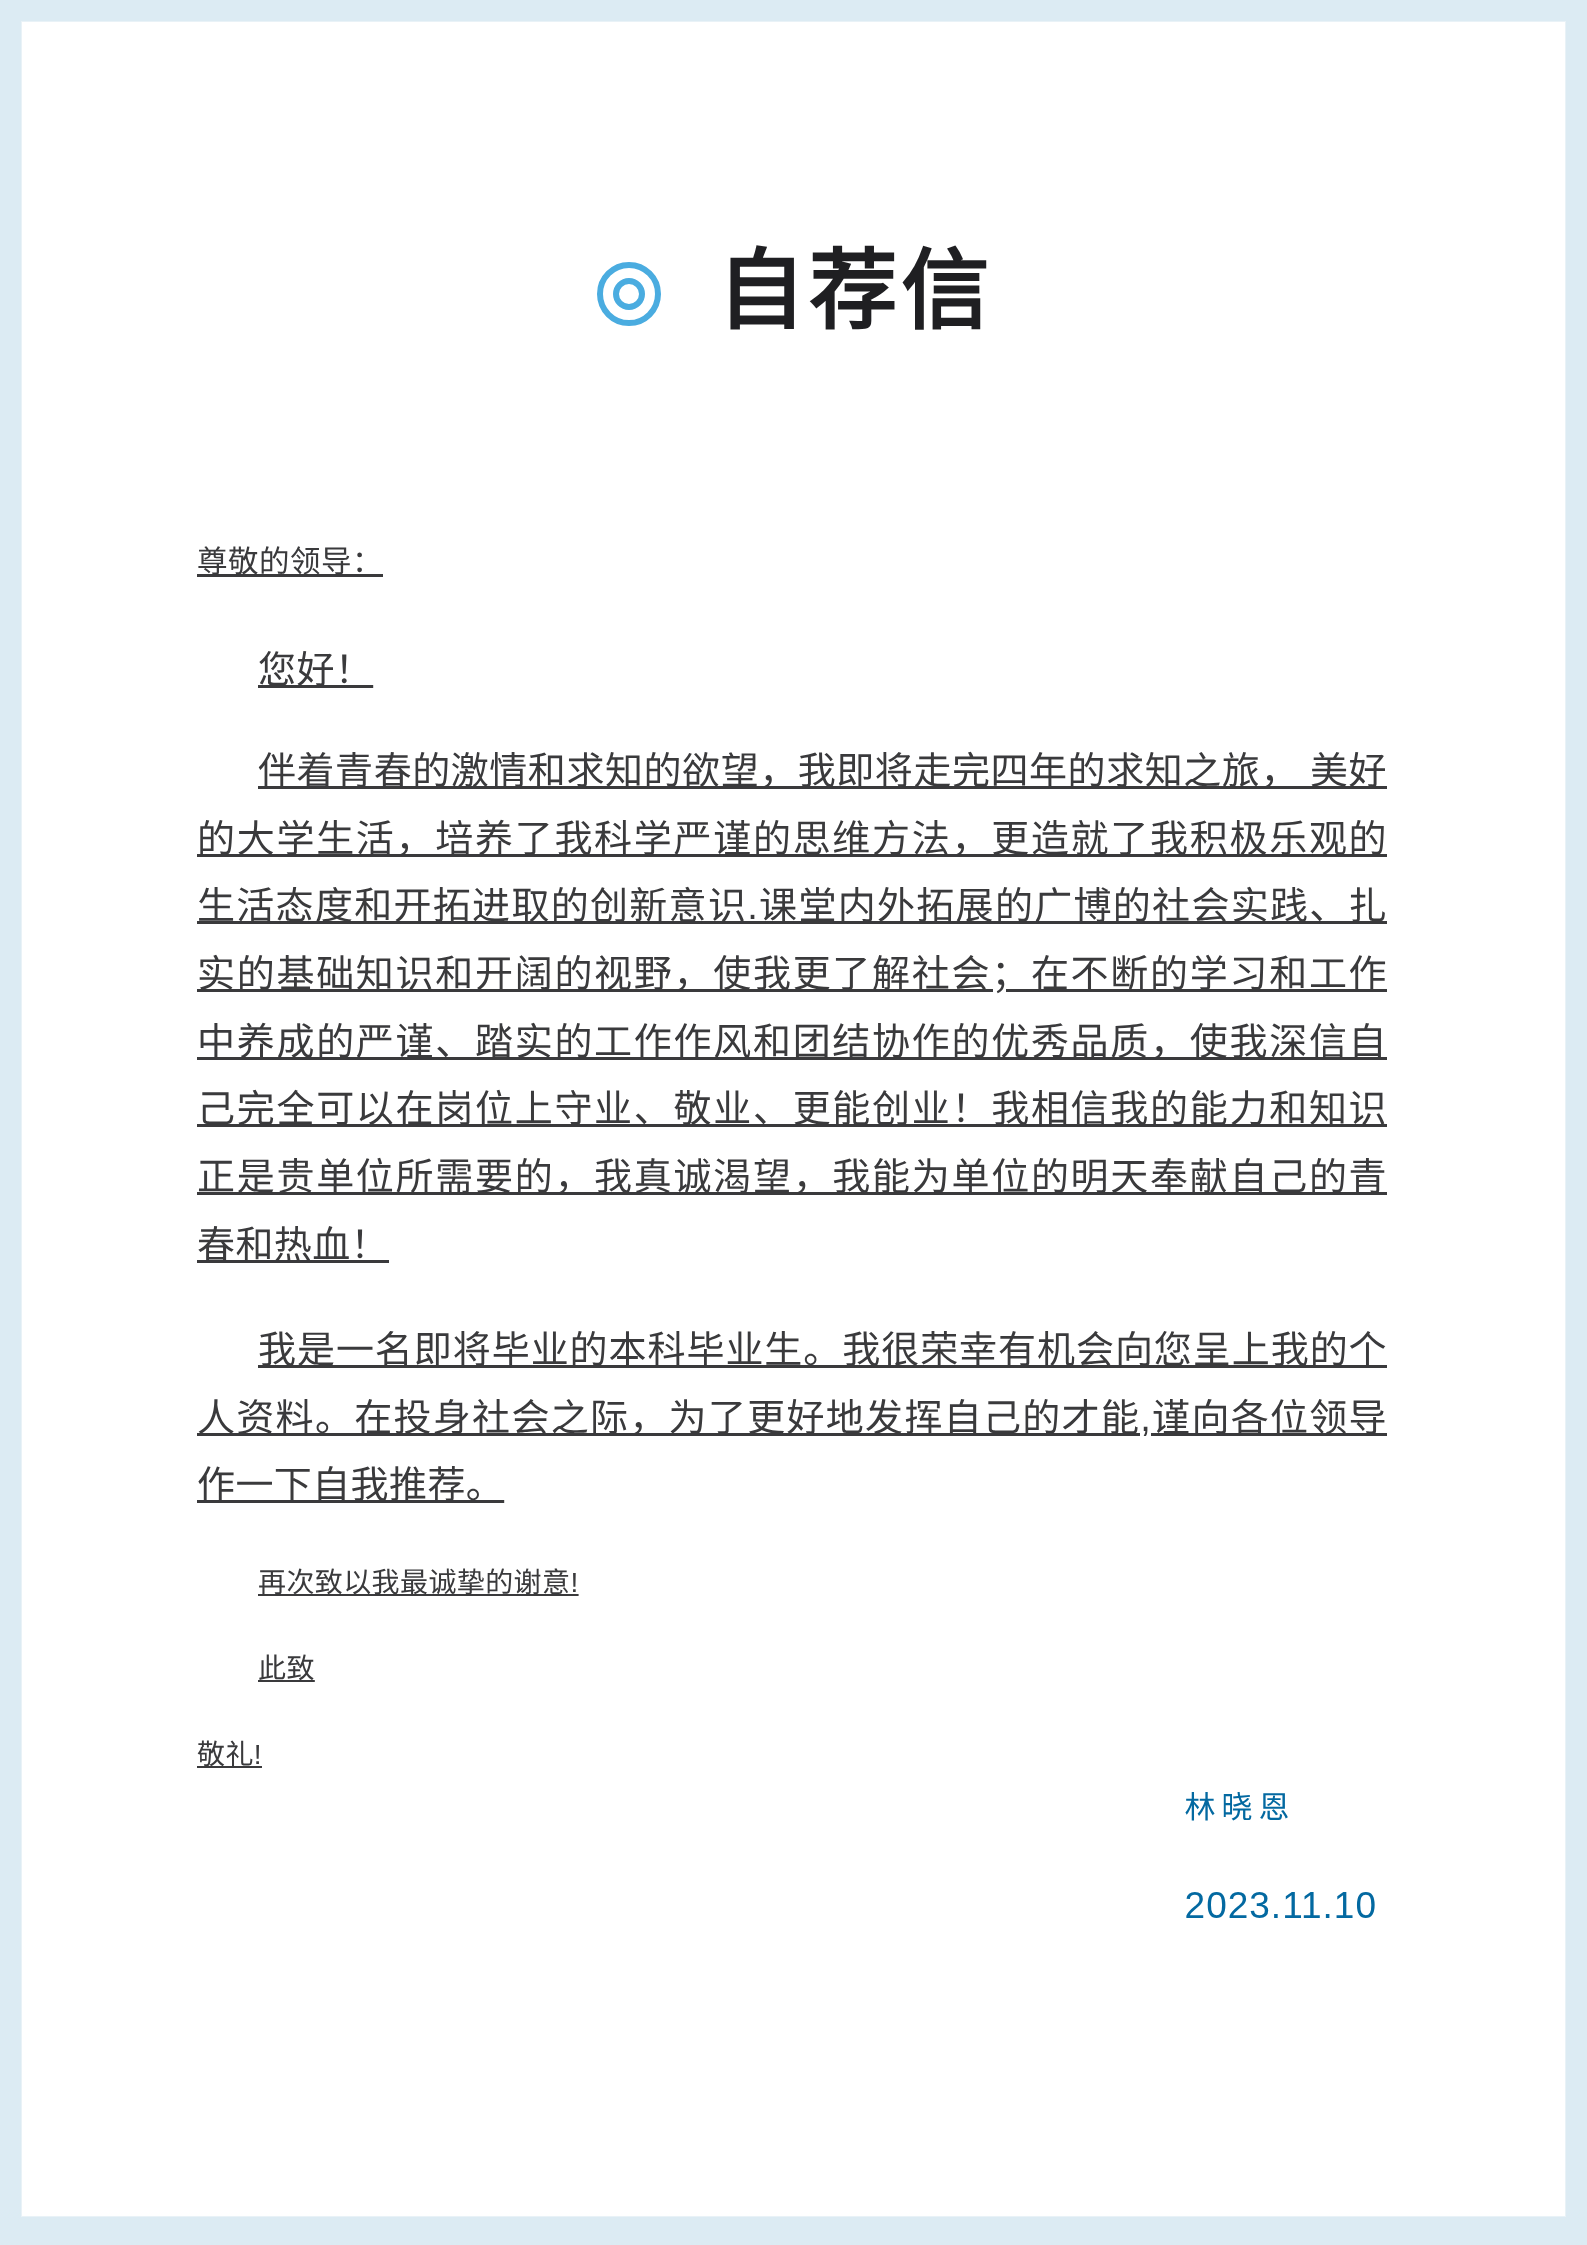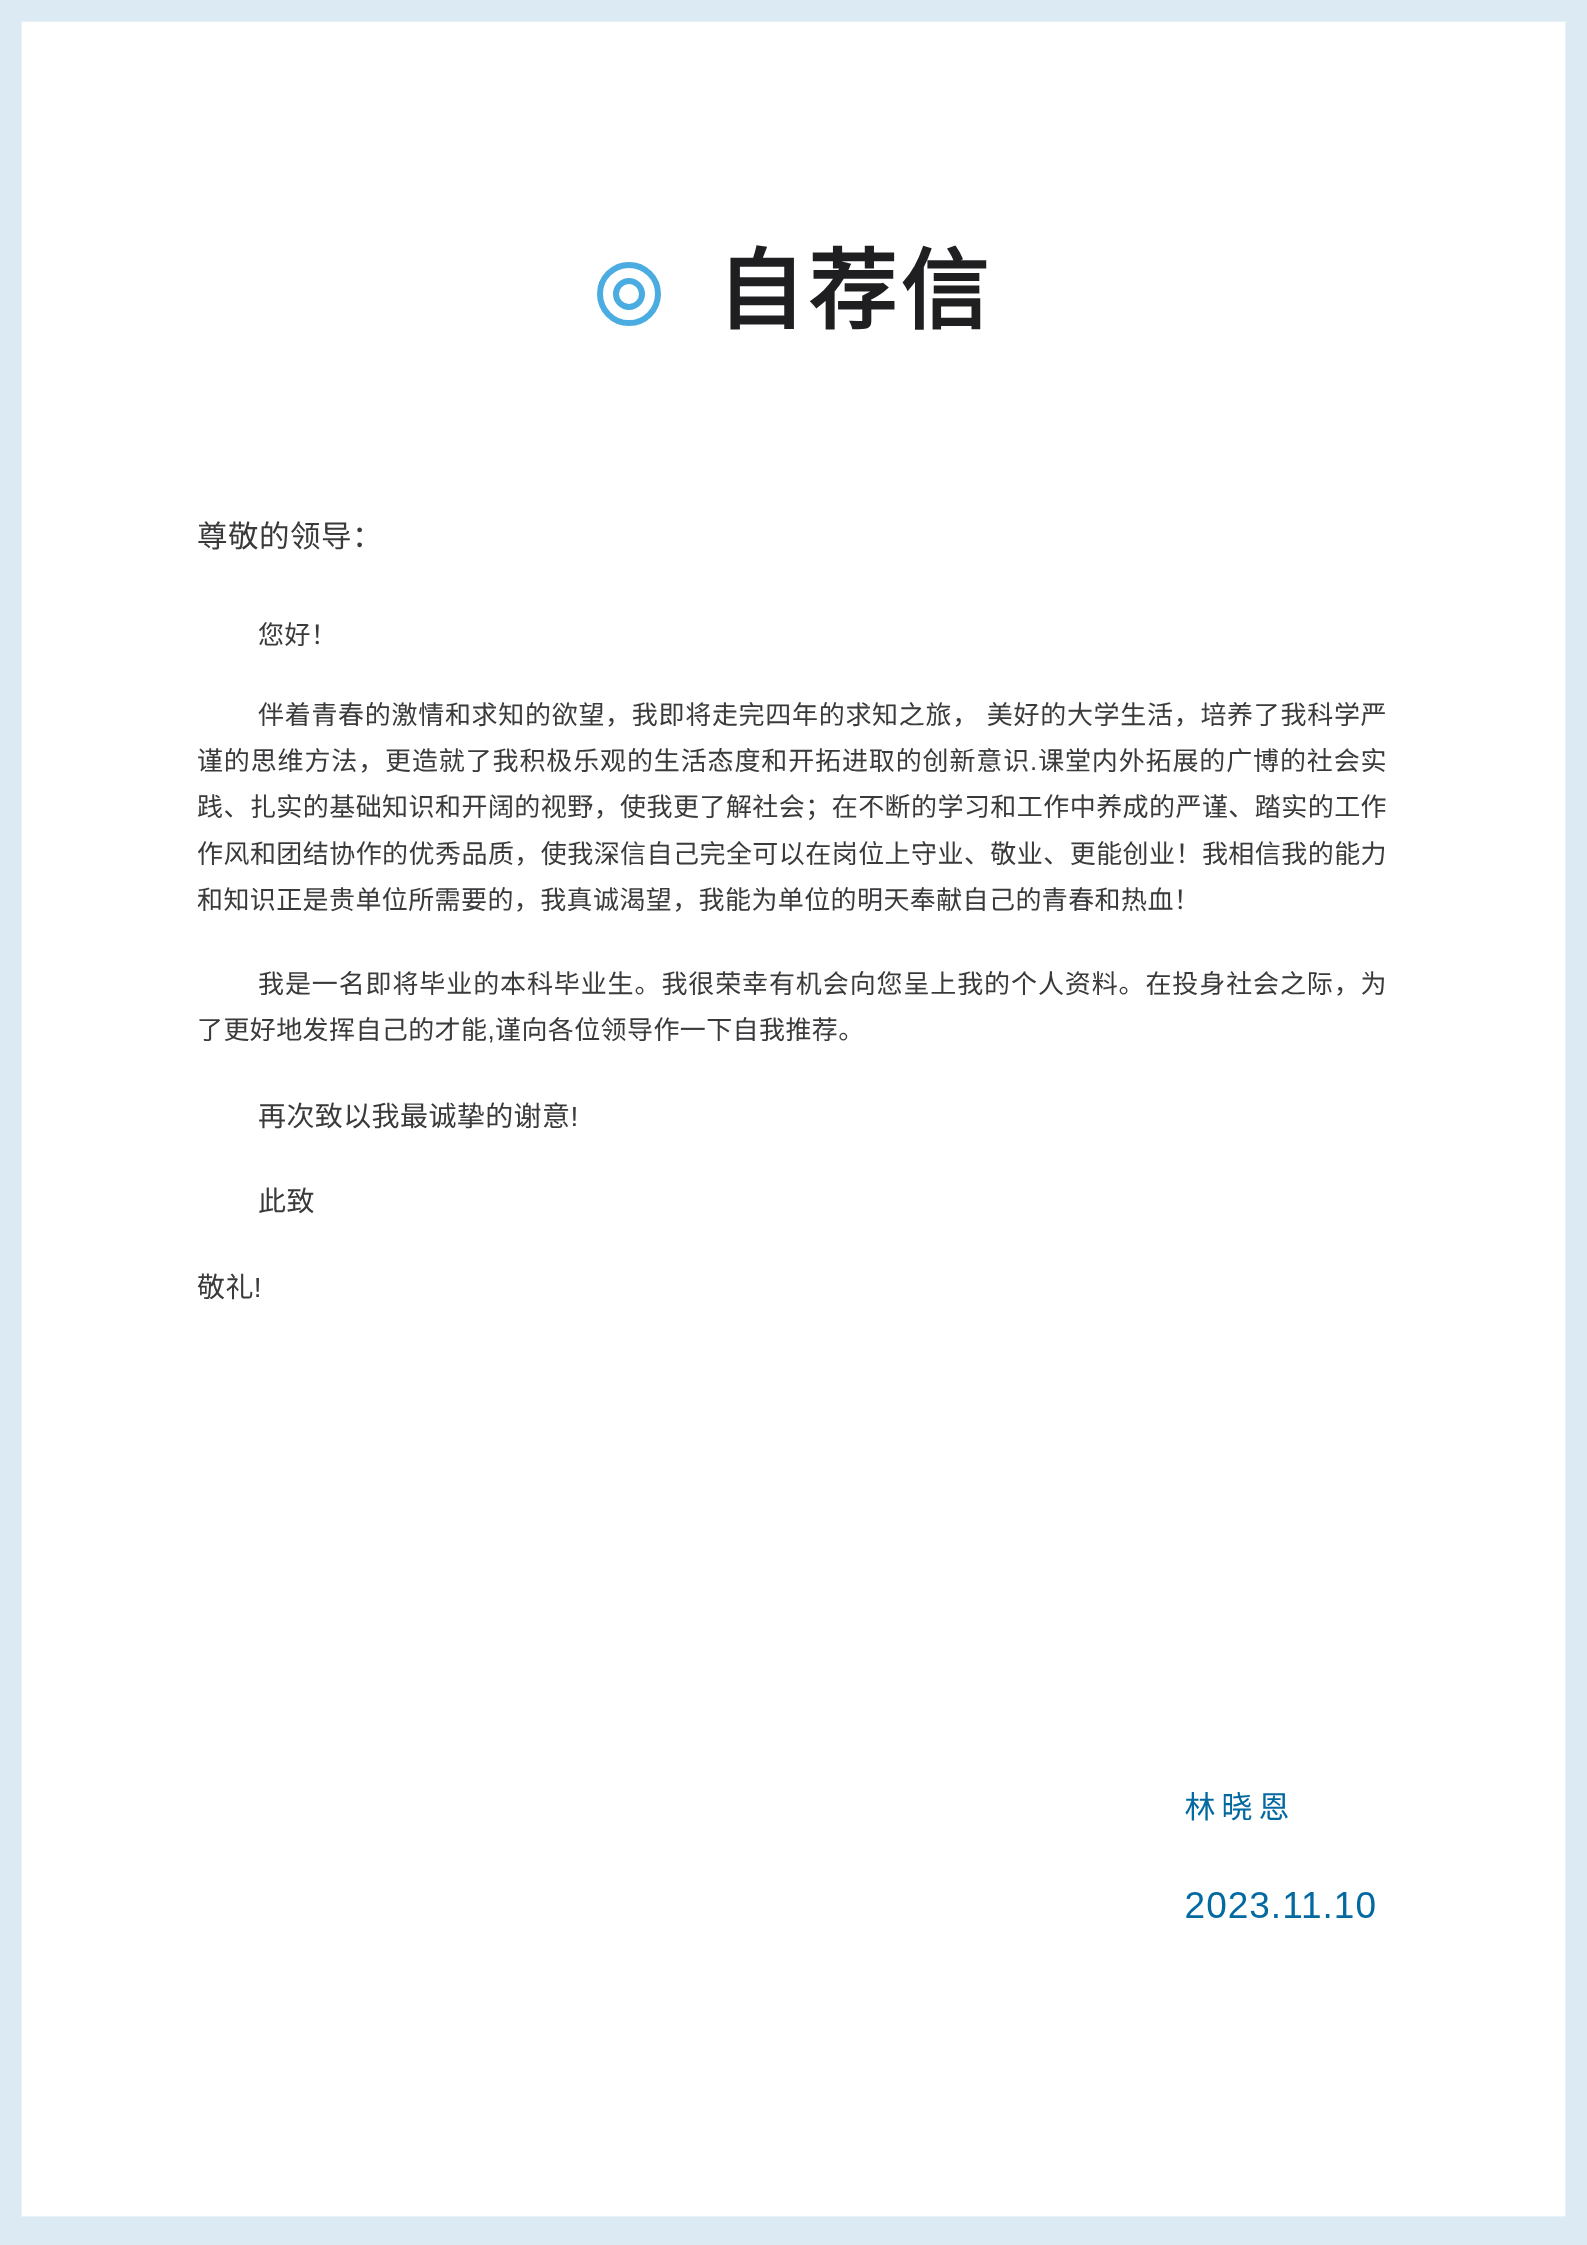--- a/index.html
+++ b/index.html
@@ -62,38 +62,39 @@
     letter-spacing: 4px;
     color: #1f1f22;
     line-height: 1;
     white-space: nowrap;
   }
 
   
   .letter {
     position: absolute;
     left: 175px;
-    top: 499px;
+    top: 524px;
     width: 1190px;
     color: #3a3a3c;
     font-size: 30.5px;
     line-height: 1.0;
+    text-decoration: underline;
   }
 
   .salutation {
     font-size: 30.5px;
     line-height: 1;
     color: #3a3a3c;
     margin: 0 0 60px 0;
     letter-spacing: 0.5px;
   }
 
   .para {
     margin: 0 0 38px 0;
-    font-size: 26px;
+    font-size: 38px;
     line-height: 1.78;
     letter-spacing: 0.4px;
     text-align: justify;
     text-justify: inter-ideograph;
     color: #3a3a3c;
   }
 
   .para.indent {
     text-indent: 61px;
   }

